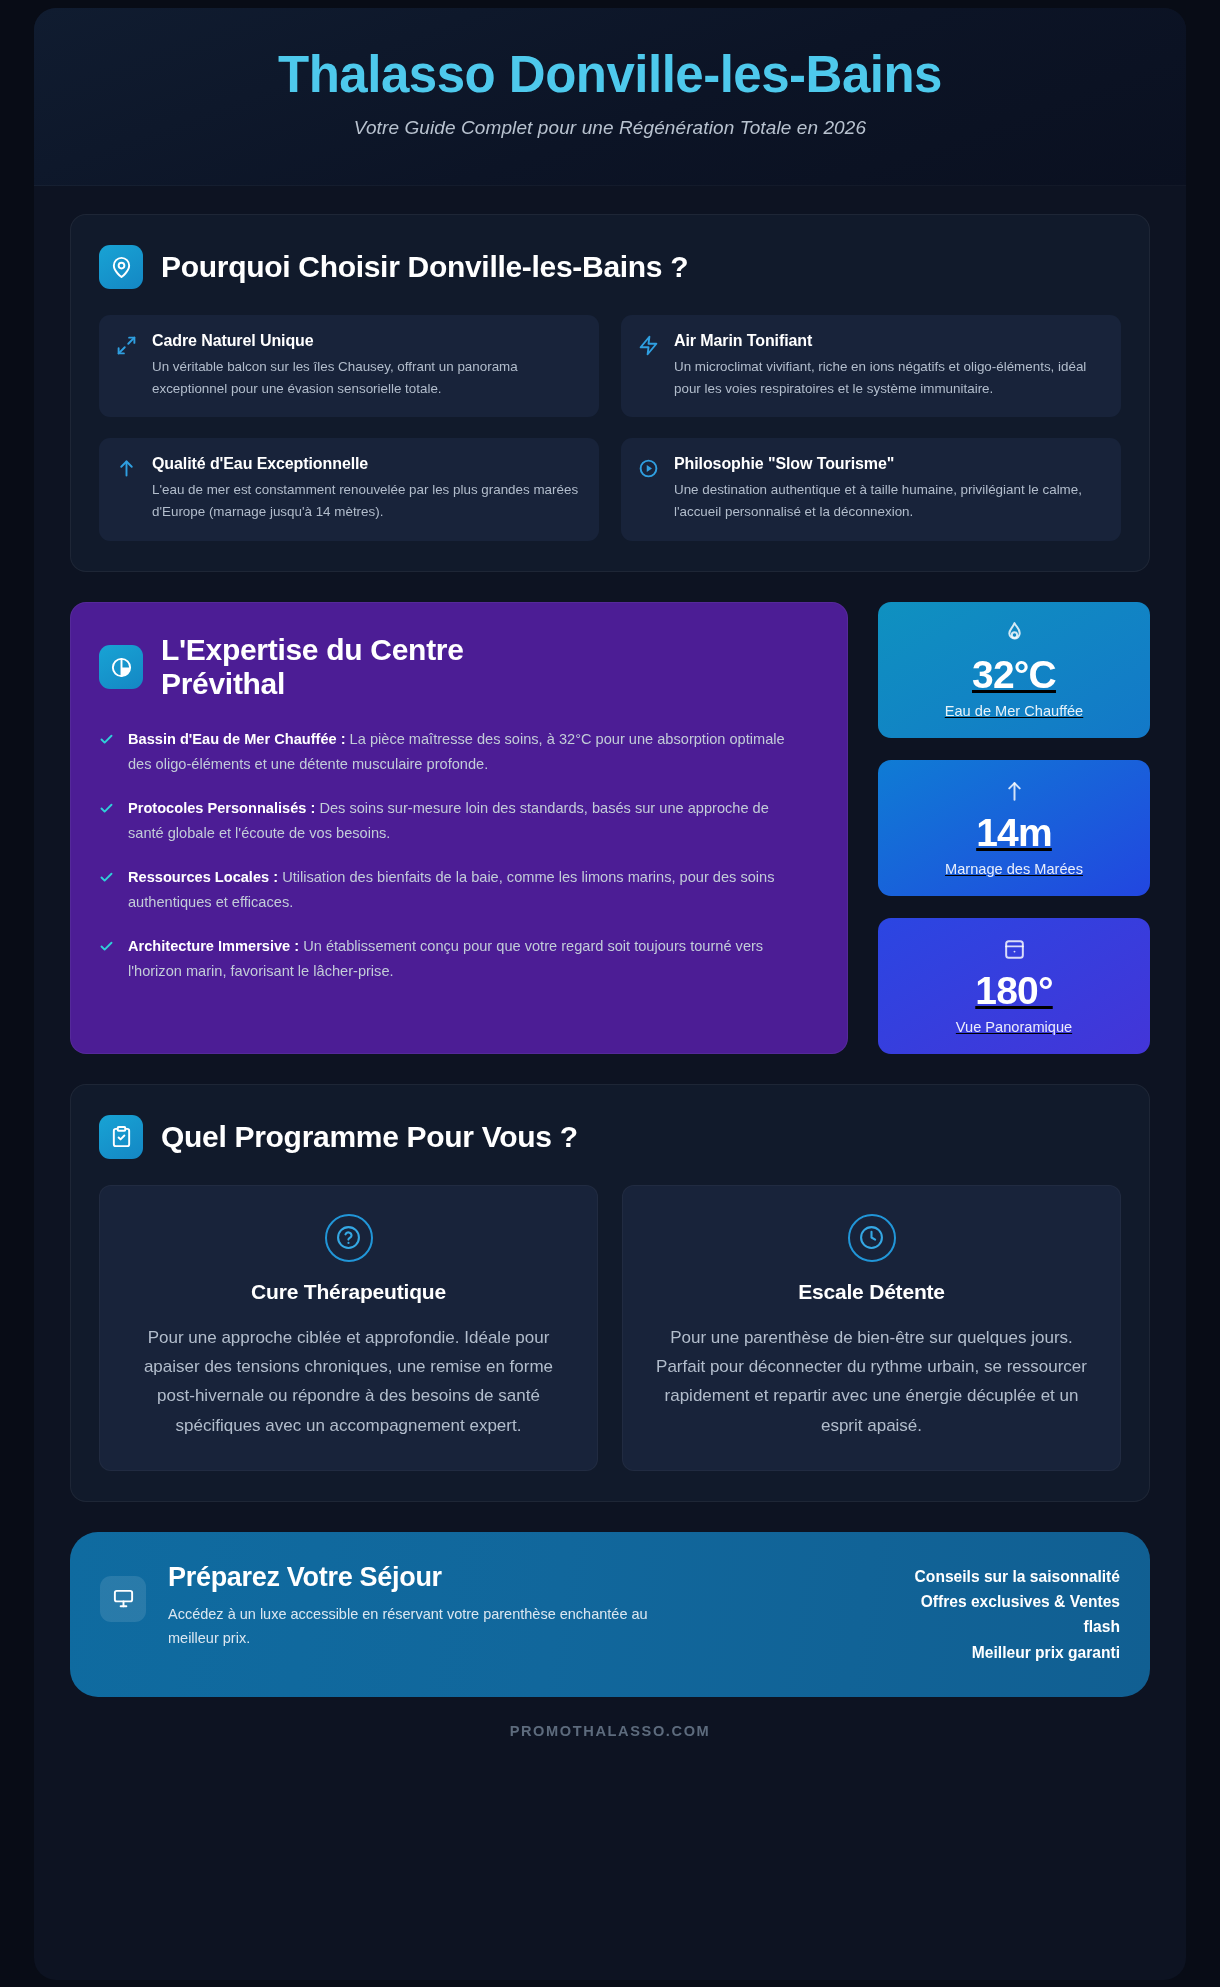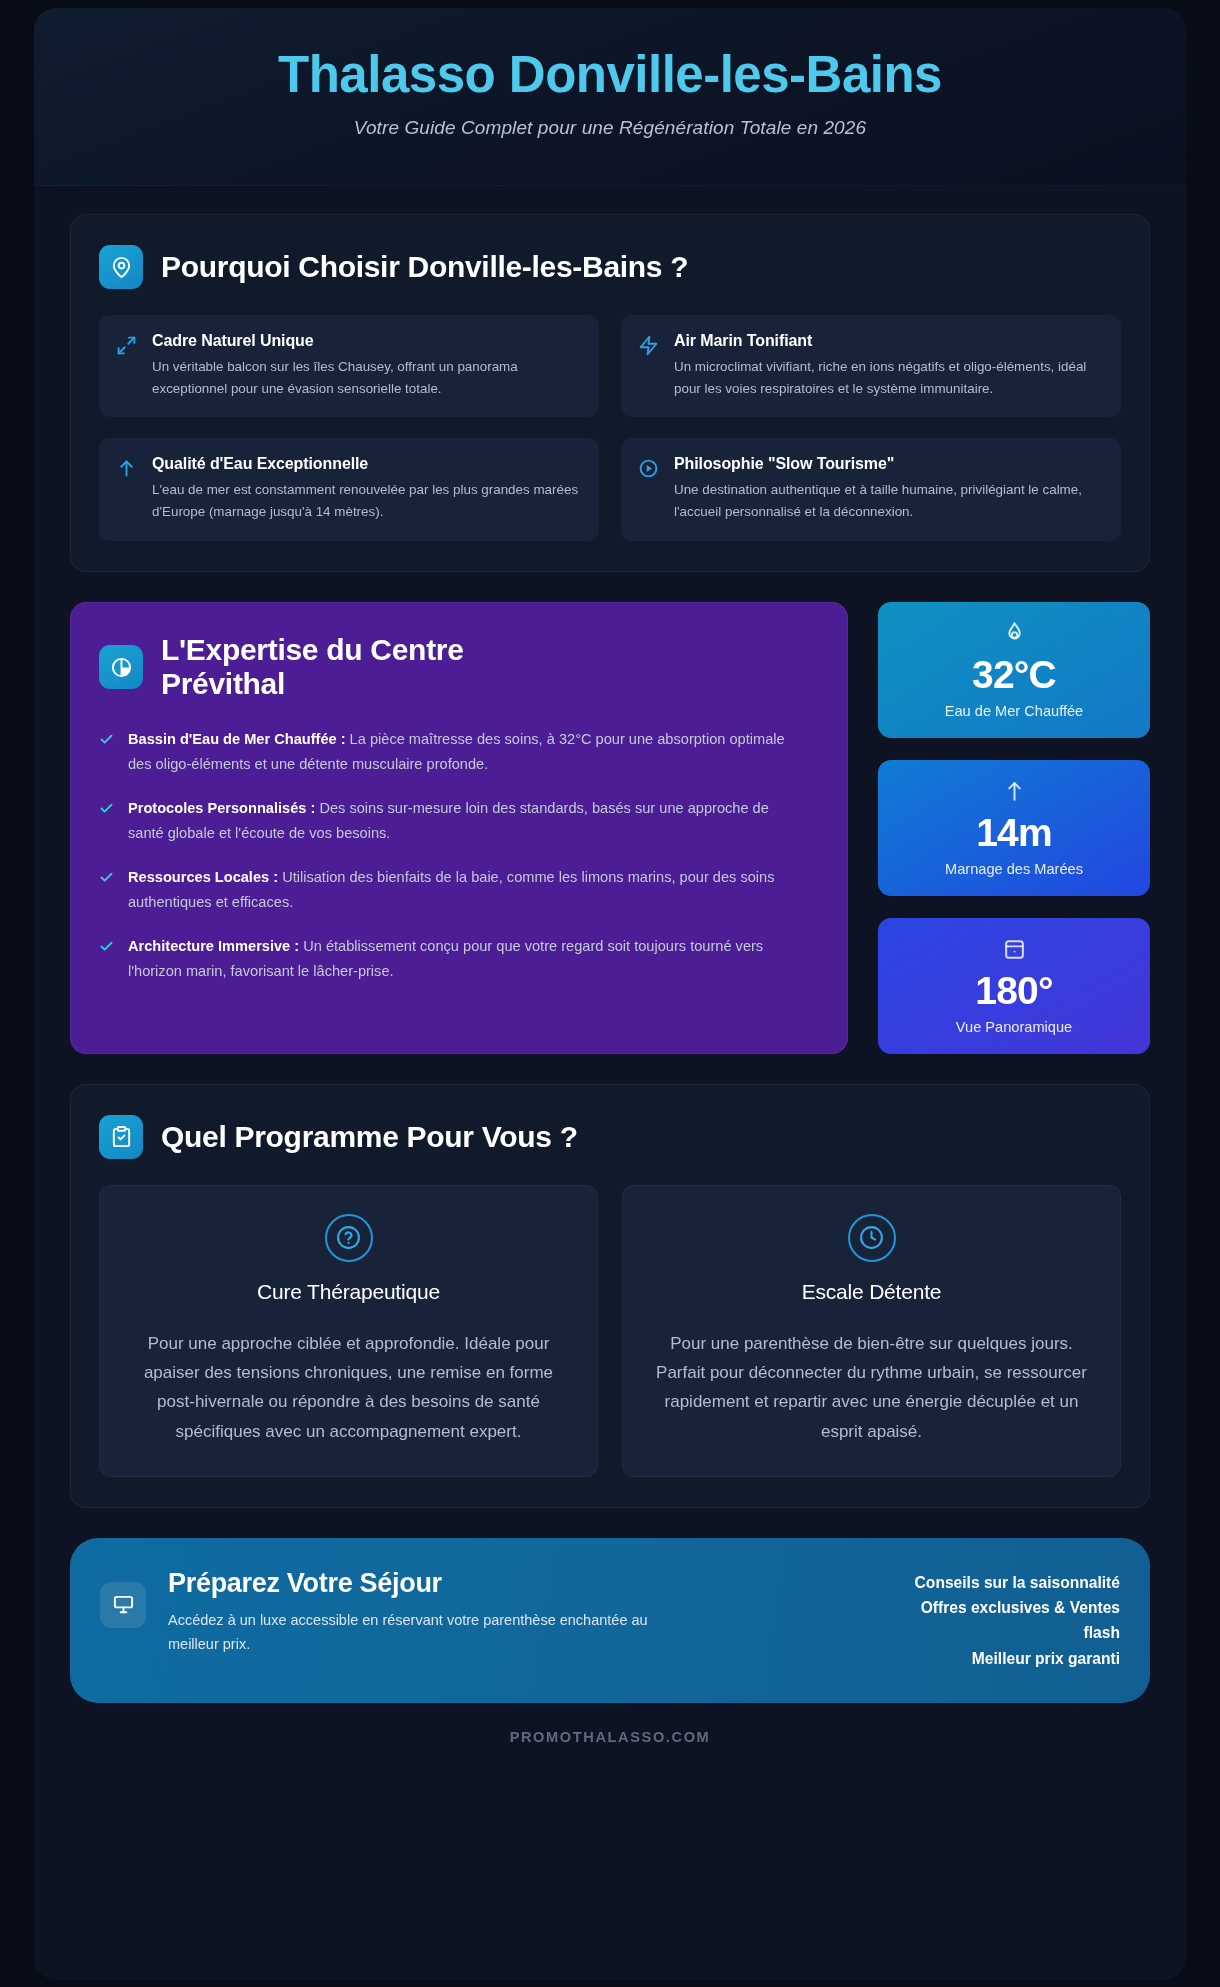--- a/index.html
+++ b/index.html
@@ -169,20 +169,21 @@
     color: #ffffff;
     font-weight: 700;
   }
 
   
   .stats-col {
     flex: 0 0 272px;
     display: flex;
     flex-direction: column;
     gap: 22px;
+    text-decoration: underline;
   }
   .stat {
     flex: 1 1 0;
     border-radius: 13px;
     display: flex;
     flex-direction: column;
     align-items: center;
     justify-content: center;
     padding: 18px 10px;
     min-height: 136px;
@@ -226,23 +227,23 @@
     width: 48px; height: 48px;
     margin: 0 auto 18px auto;
     border-radius: 50%;
     border: 2px solid #2196d8;
     display: flex; align-items: center; justify-content: center;
     color: #35a8e4;
   }
   .p-icon svg { width: 25px; height: 25px; display: block; }
   .program h3 {
     font-size: 21px;
-    font-weight: 400;
-    color: #ffffff;
-    margin-bottom: 25px;
+    font-weight: 700;
+    color: #ffffff;
+    margin-bottom: 19px;
     letter-spacing: -0.2px;
   }
   .program p {
     font-size: 17px;
     line-height: 1.72;
     color: #b2bdcc;
   }
 
   
   .cta {

